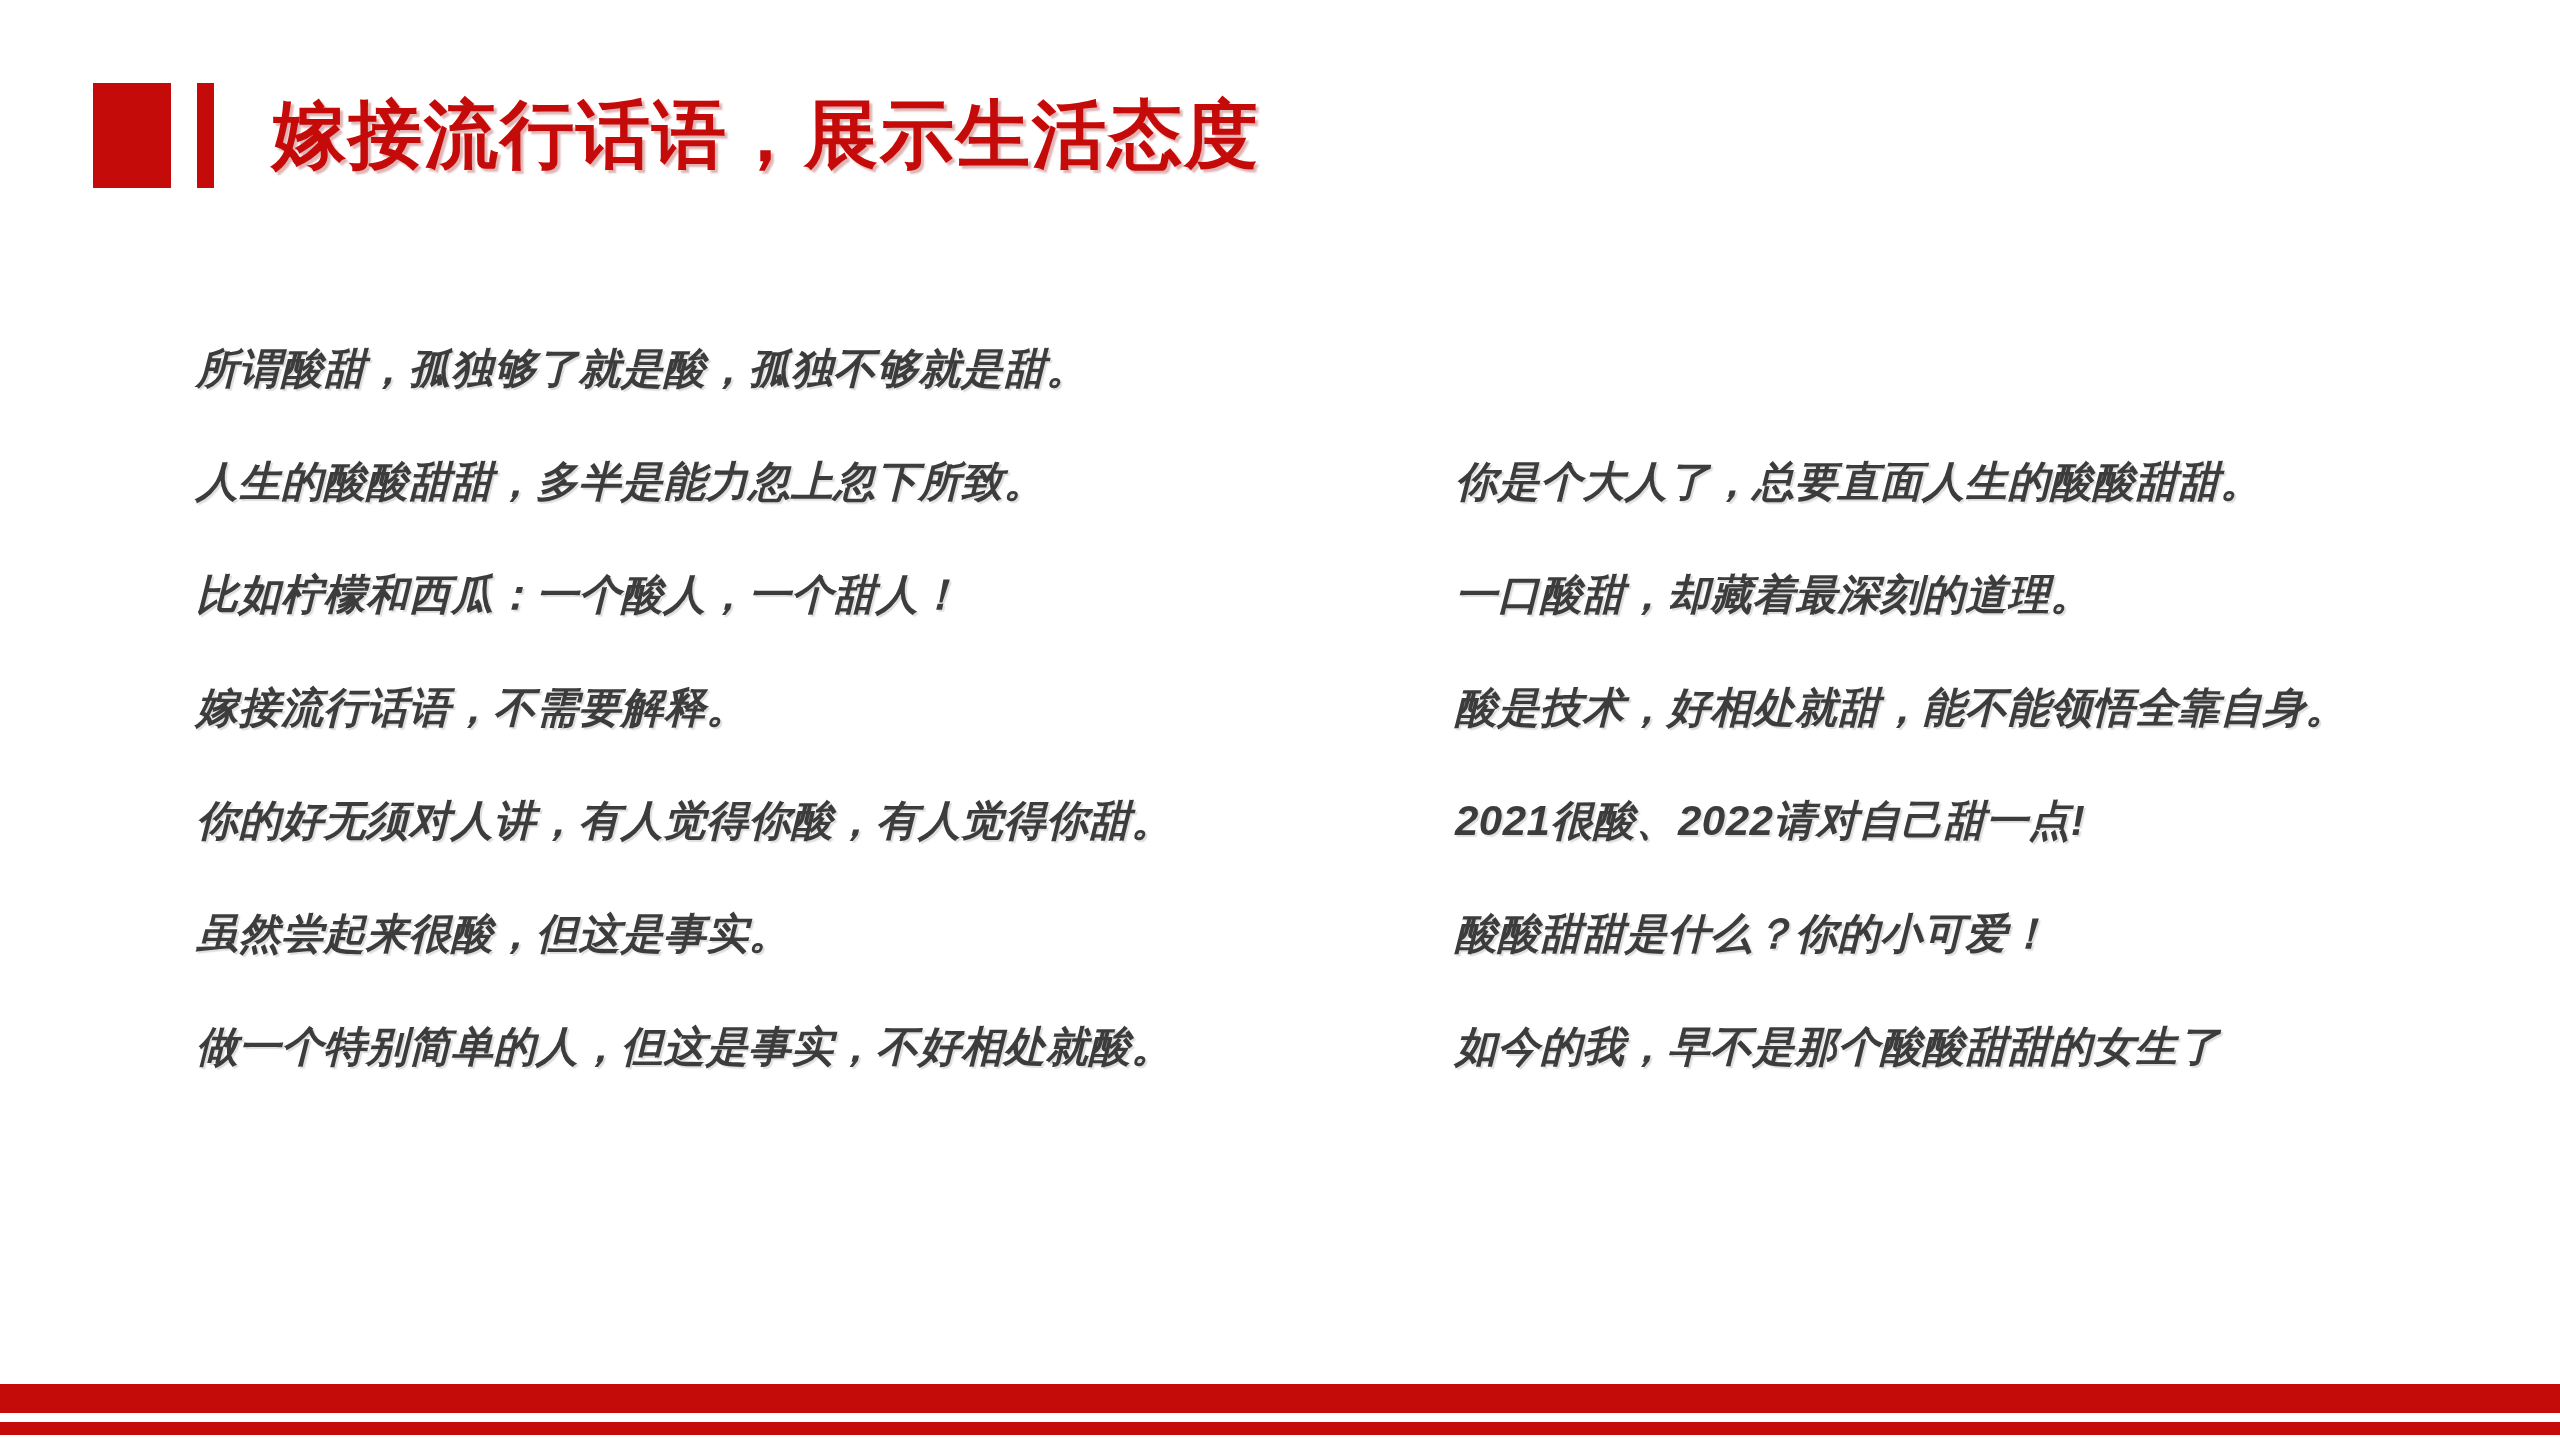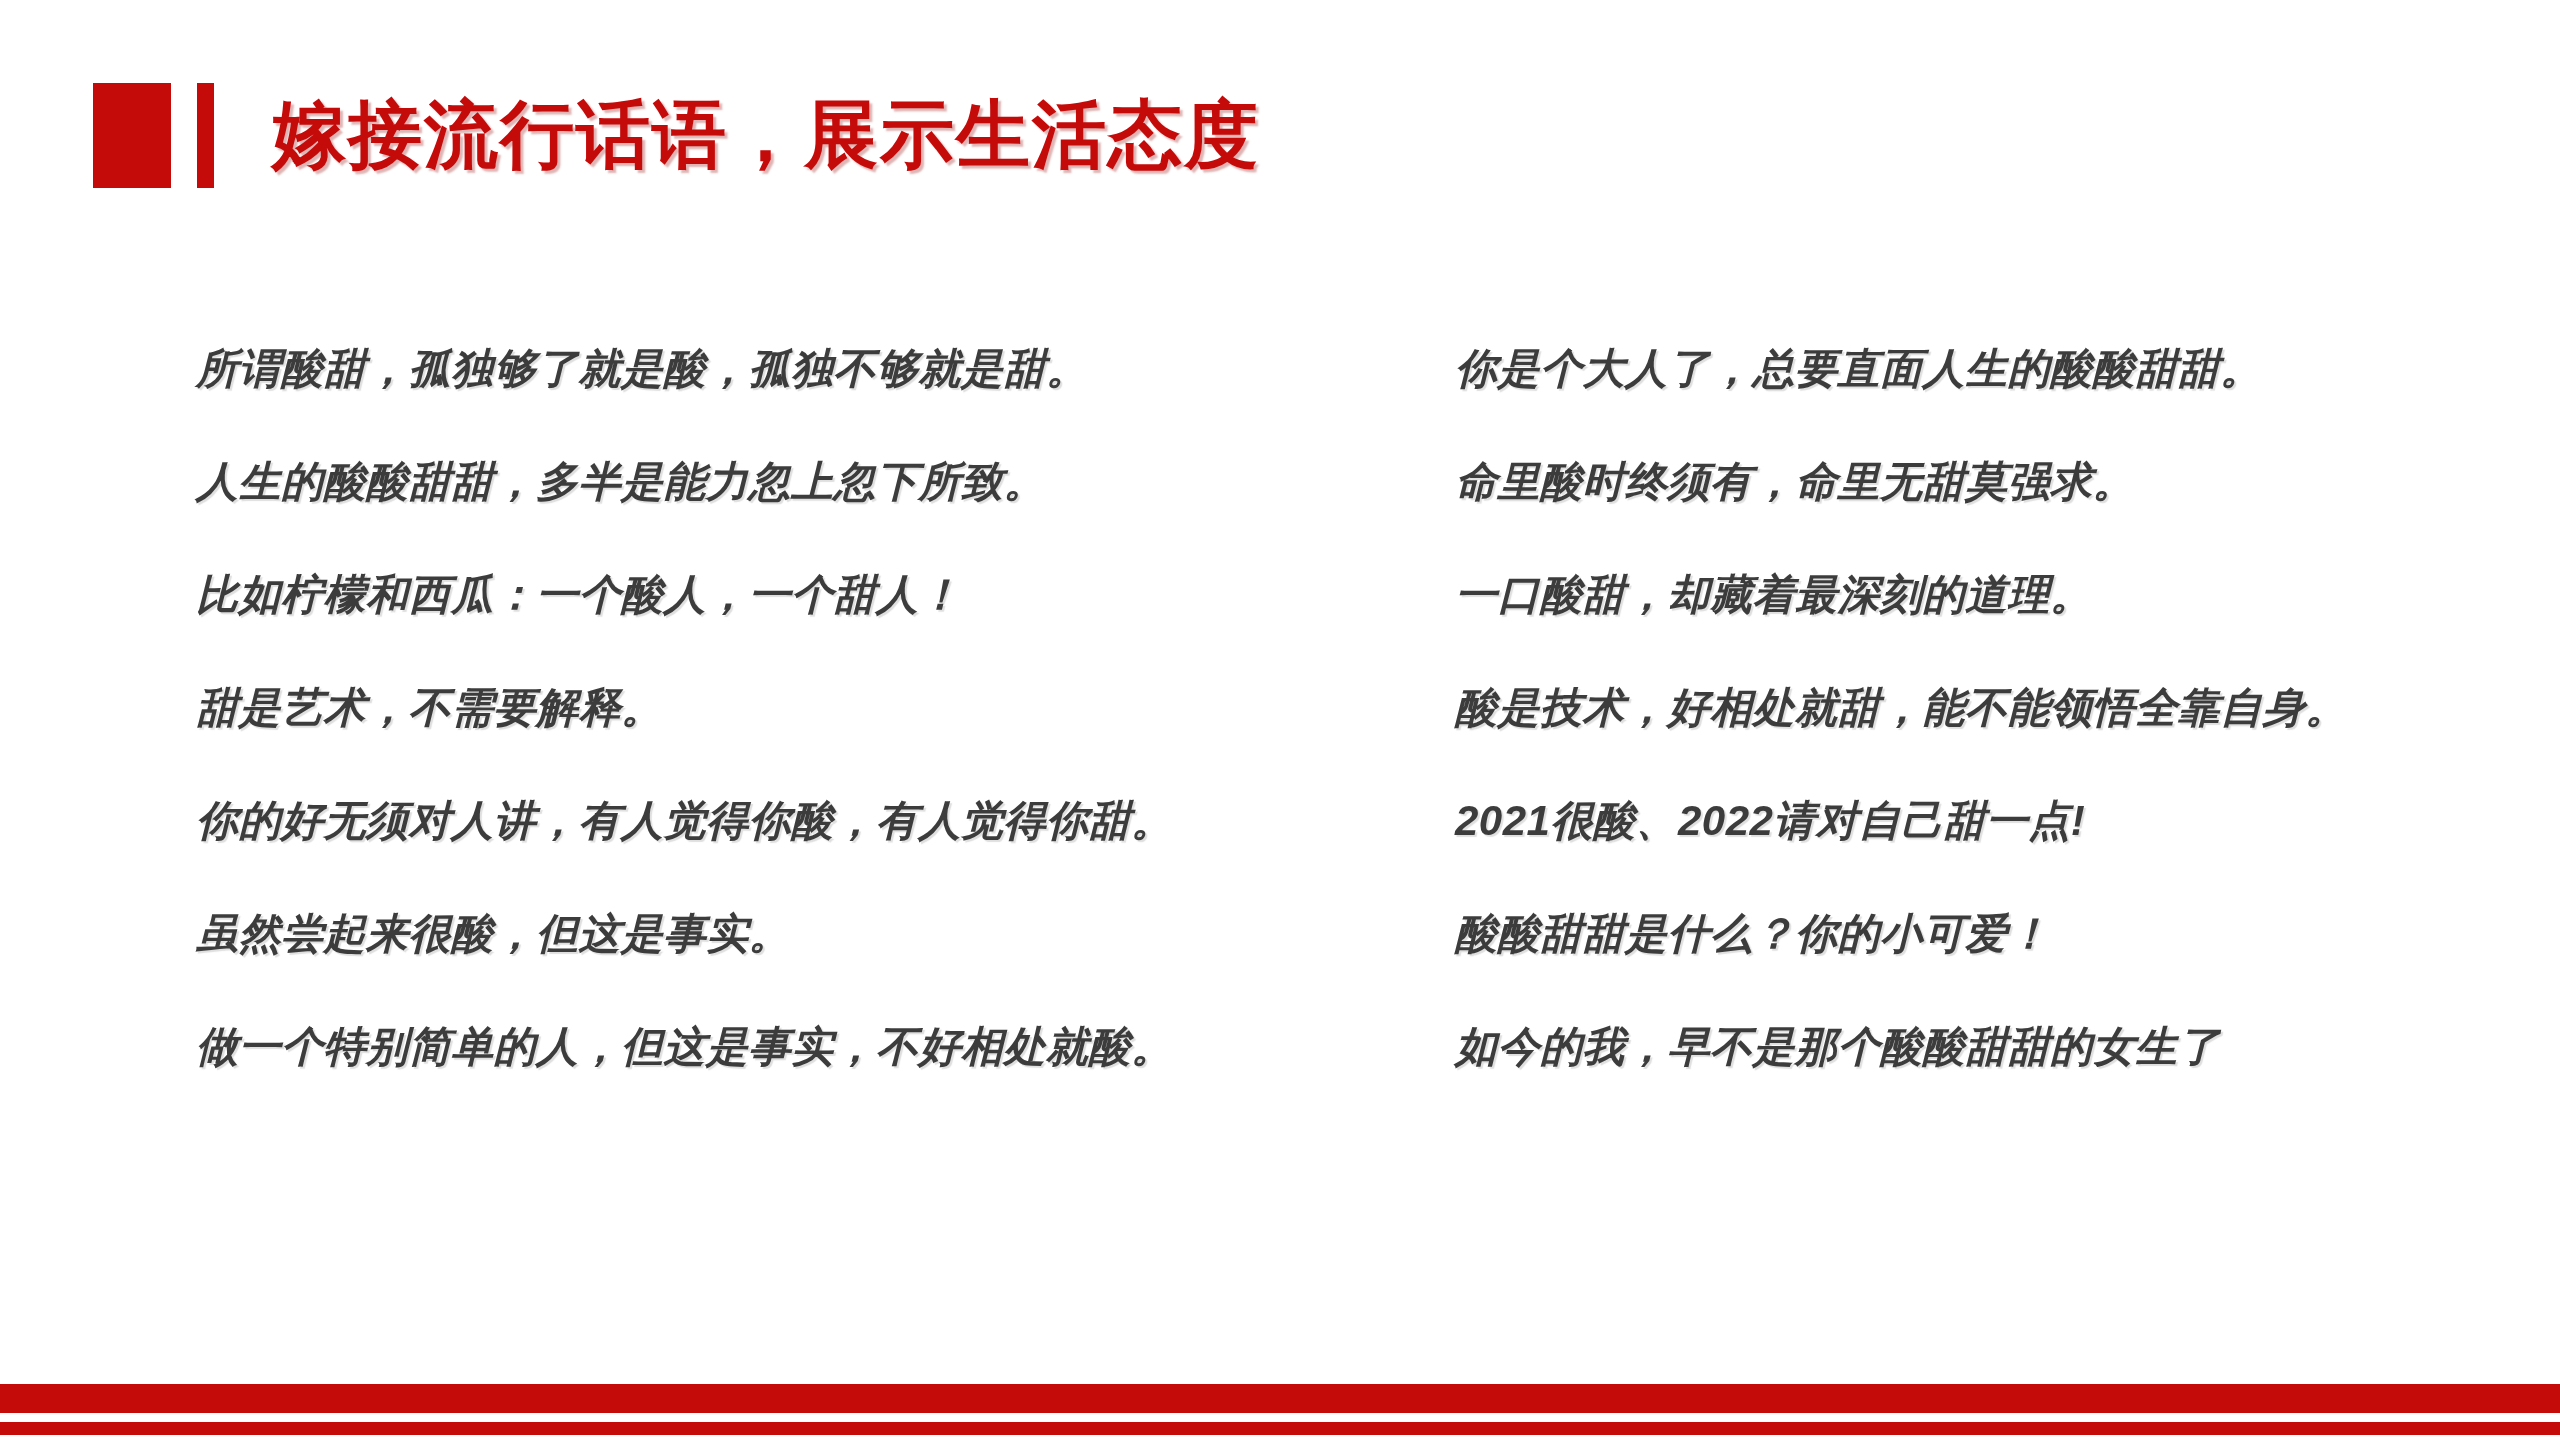--- a/index.html
+++ b/index.html
@@ -129,29 +129,28 @@
     <div class="deco-bar"></div>
     <div class="slide-title">嫁接流行话语，展示生活态度</div>
   </div>
 
   <div class="columns">
 
     <div class="col col-left">
       <span class="quote-line">所谓酸甜，孤独够了就是酸，孤独不够就是甜。</span>
       <span class="quote-line">人生的酸酸甜甜，多半是能力忽上忽下所致。</span>
       <span class="quote-line">比如柠檬和西瓜：一个酸人，一个甜人！</span>
-      <span class="quote-line">甜是艺术，不需要解释。</span>
+      <span class="quote-line">嫁接流行话语，不需要解释。</span>
       <span class="quote-line">你的好无须对人讲，有人觉得你酸，有人觉得你甜。</span>
       <span class="quote-line">虽然尝起来很酸，但这是事实。</span>
       <span class="quote-line">做一个特别简单的人，但这是事实，不好相处就酸。</span>
     </div>
 
     <div class="col col-right">
       <span class="quote-line">你是个大人了，总要直面人生的酸酸甜甜。</span>
-      <span class="quote-line">命里酸时终须有，命里无甜莫强求。</span>
       <span class="quote-line">一口酸甜，却藏着最深刻的道理。</span>
       <span class="quote-line">酸是技术，好相处就甜，能不能领悟全靠自身。</span>
       <span class="quote-line">2021很酸、2022请对自己甜一点!</span>
       <span class="quote-line">酸酸甜甜是什么？你的小可爱！</span>
       <span class="quote-line">如今的我，早不是那个酸酸甜甜的女生了</span>
     </div>
 
   </div>
 
   <div class="bottom-bar-thick"></div>

